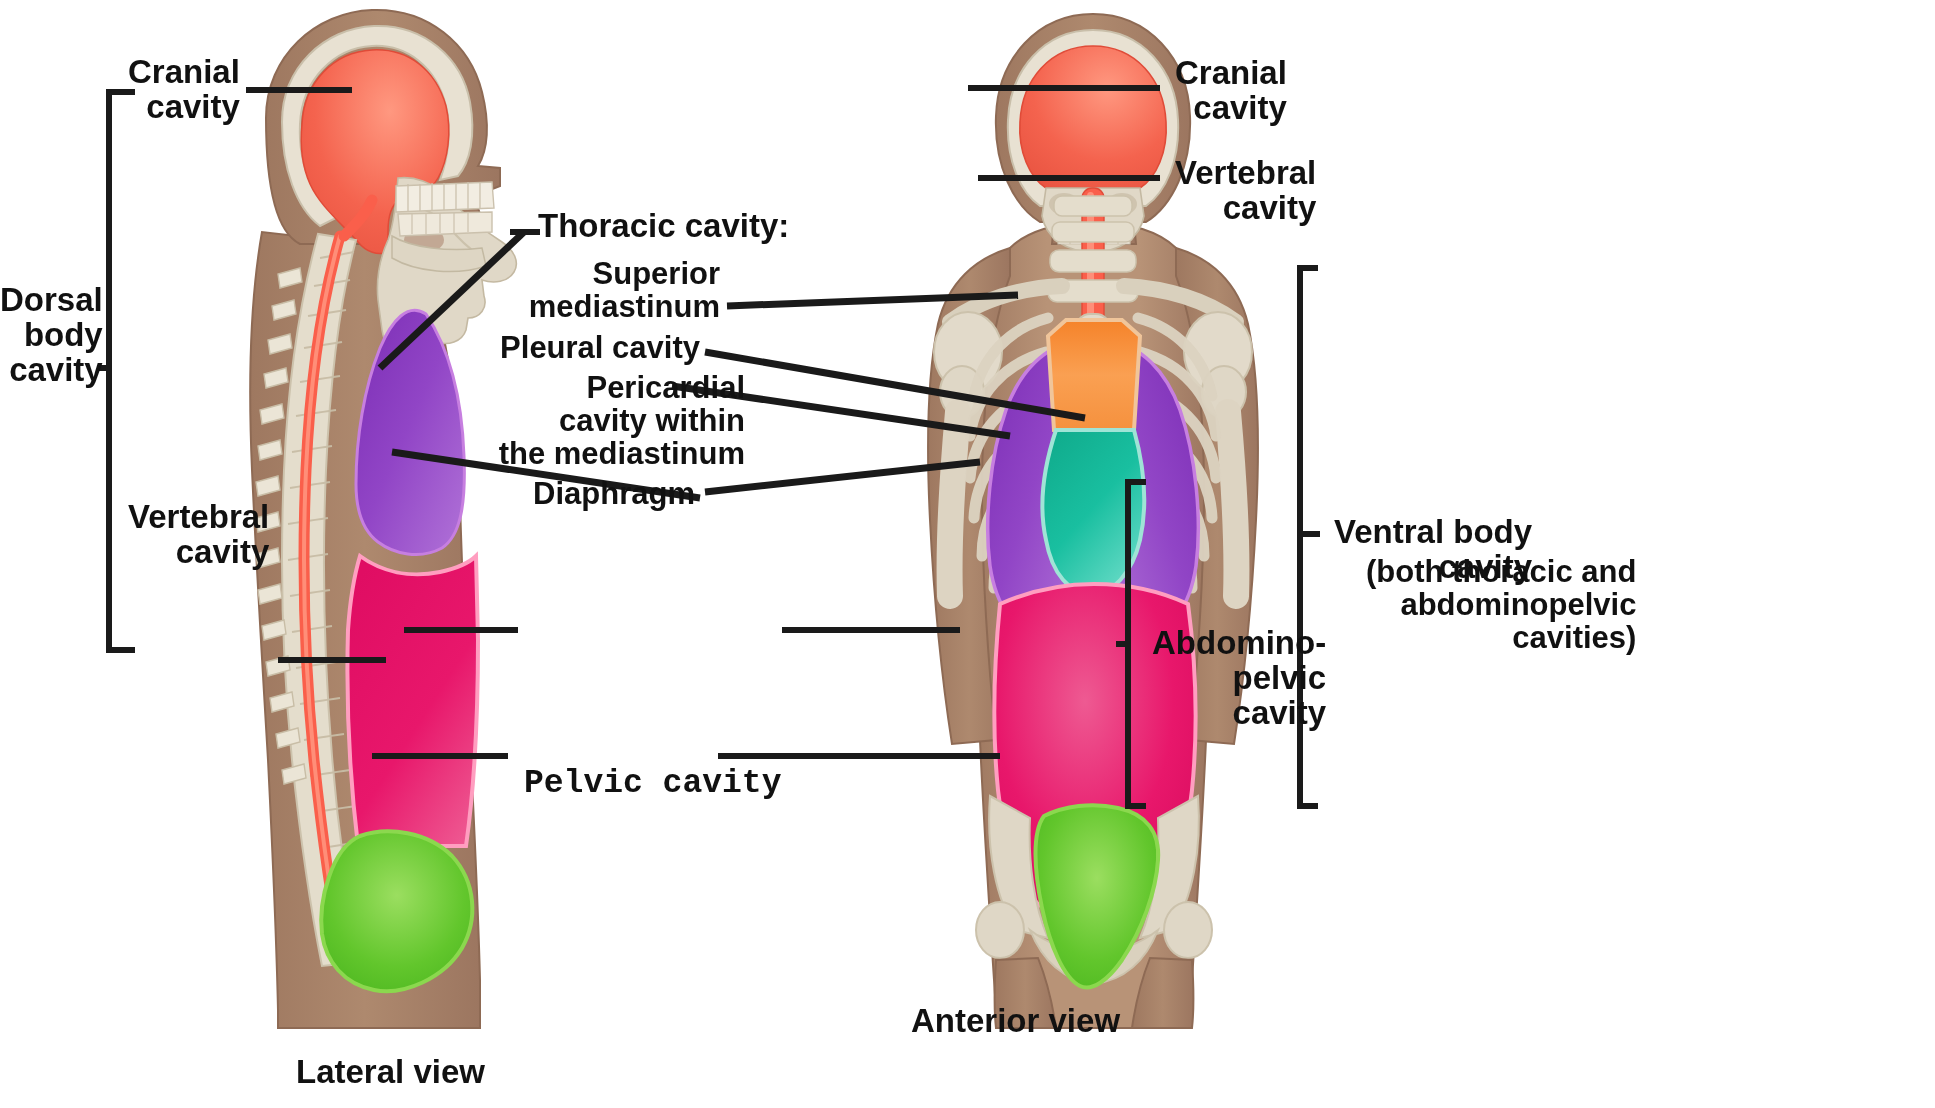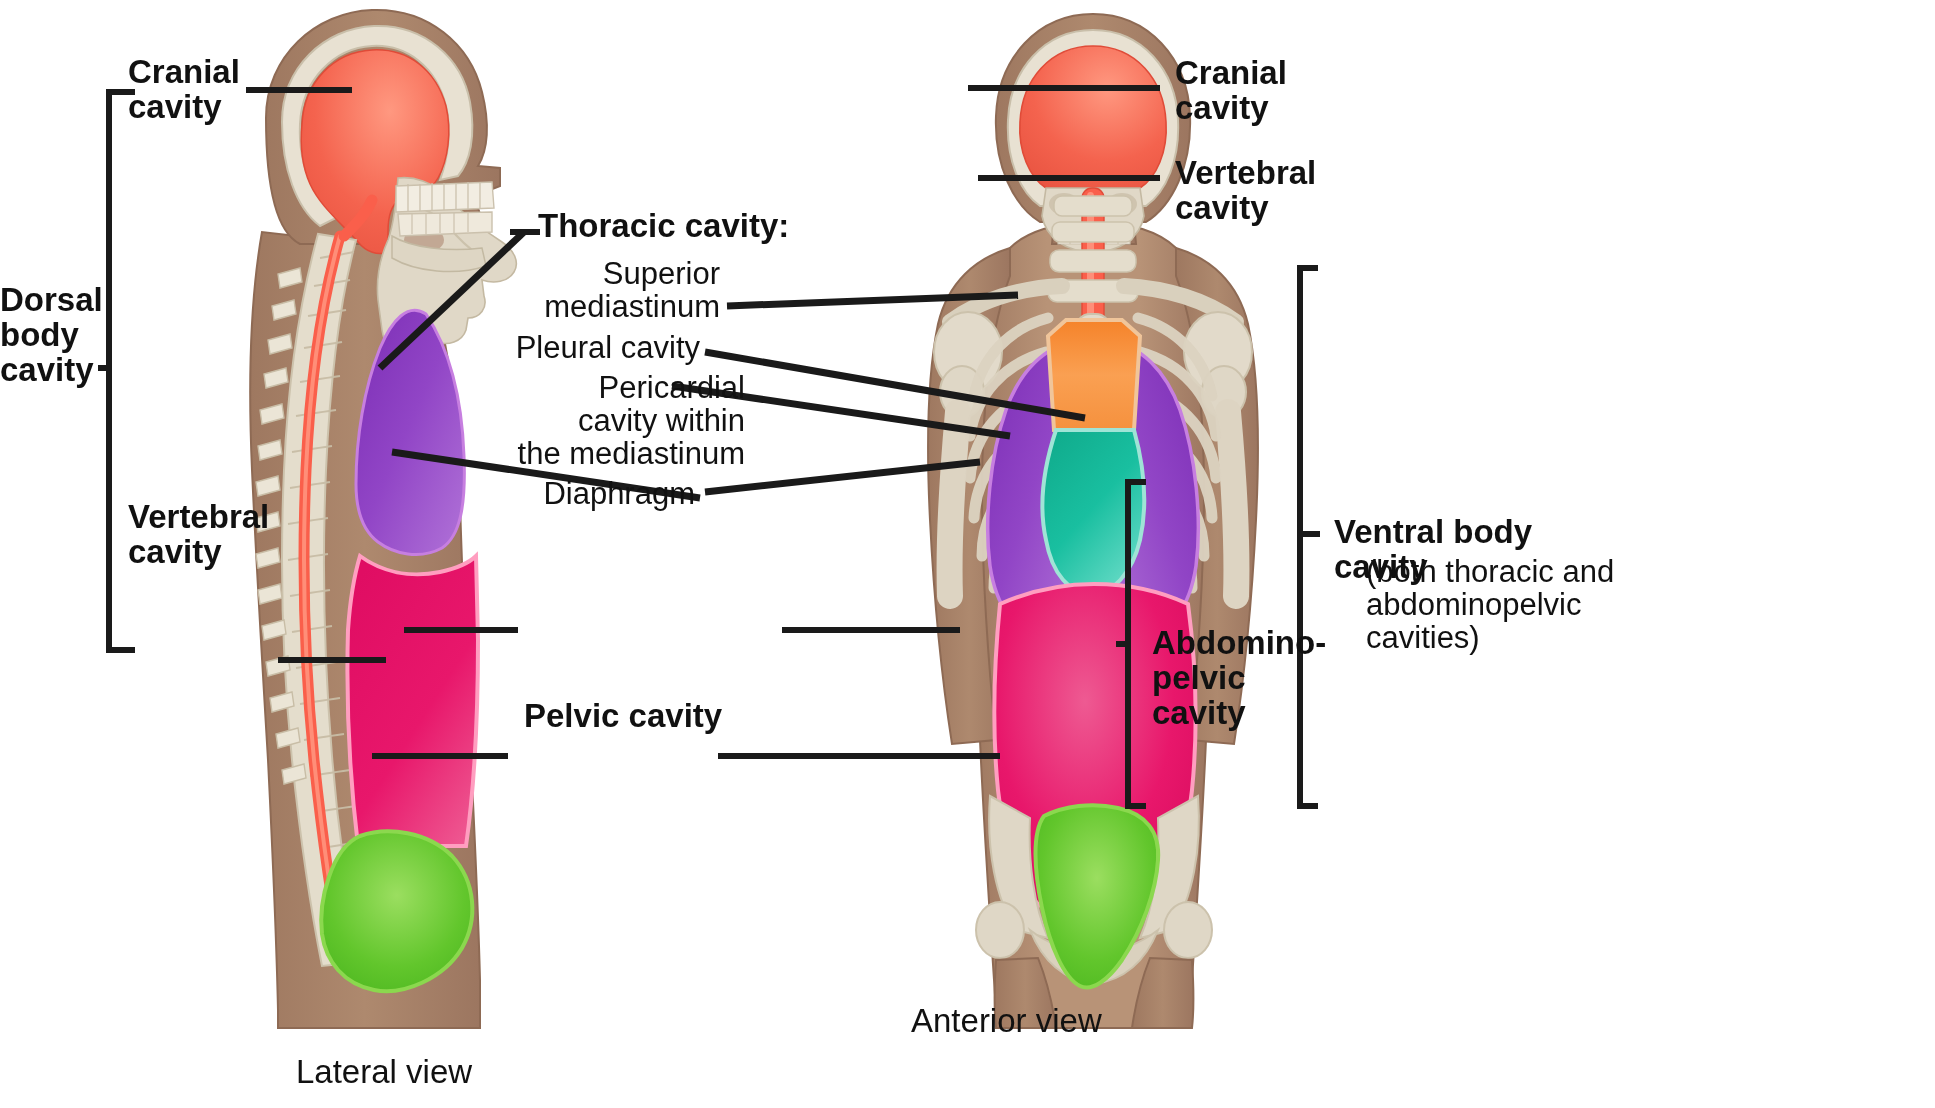--- a/index.html
+++ b/index.html
@@ -2,25 +2,25 @@
 <html><head>
 <meta charset="utf-8">
 <style>
   html,body{margin:0;padding:0;background:#ffffff;}
   body{width:1935px;height:1108px;position:relative;overflow:hidden;
        font-family:"Liberation Sans", sans-serif;color:#111111;}
   .stage{position:absolute;inset:0;}
   svg.art{position:absolute;left:0;top:0;width:1935px;height:1108px;}
   .lbl{position:absolute;line-height:1.06;white-space:pre-line;}
   .bold{font-weight:bold;}
-  .reg{font-weight:normal;}
+  .reg{font-weight:bold;}
   .s31{font-size:31px;}
   .s33{font-size:33px;}
   .ralign{text-align:right;}
-  .lalign{text-align:left;}
+  .lalign{text-align:right;}
 </style>
 </head>
 <body>
 
 <div class="stage">
 
 <svg class="art" viewBox="0 0 1935 1108">
   <defs>
     <linearGradient id="gBrain" x1="0" y1="0" x2="0.6" y2="1">
       <stop offset="0%" stop-color="#FF8B72"></stop>
@@ -379,21 +379,21 @@
 
 <div class="lbl reg s31 ralign" style="left:400px;top:372px;width:345px;">Pericardial
 cavity within
 the mediastinum</div>
 
 <div class="lbl reg s31 ralign" style="left:420px;top:332px;width:280px;">Pleural cavity</div>
 
 <div class="lbl reg s31 ralign" style="left:440px;top:478px;width:255px;">Diaphragm</div>
 
 
-<div class="lbl bold s33 lalign" style="left:524px;top:699px;">Pelvic cavity</div>
+<div class="lbl bold s33 lalign" style="left:524px;top:767px;font-family:Liberation Mono, monospace;">Pelvic cavity</div>
 
 <div class="lbl bold s33 lalign" style="left:1175px;top:56px;">Cranial
 cavity</div>
 
 <div class="lbl bold s33 lalign" style="left:1175px;top:156px;">Vertebral
 cavity</div>
 
 <div class="lbl bold s33 lalign" style="left:1152px;top:626px;">Abdomino-
 pelvic
 cavity</div>

